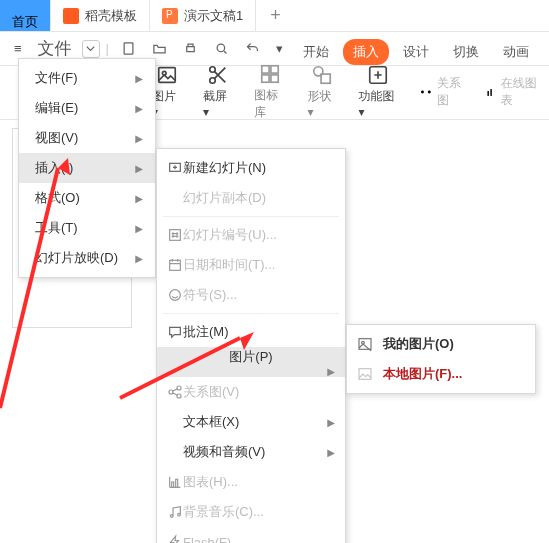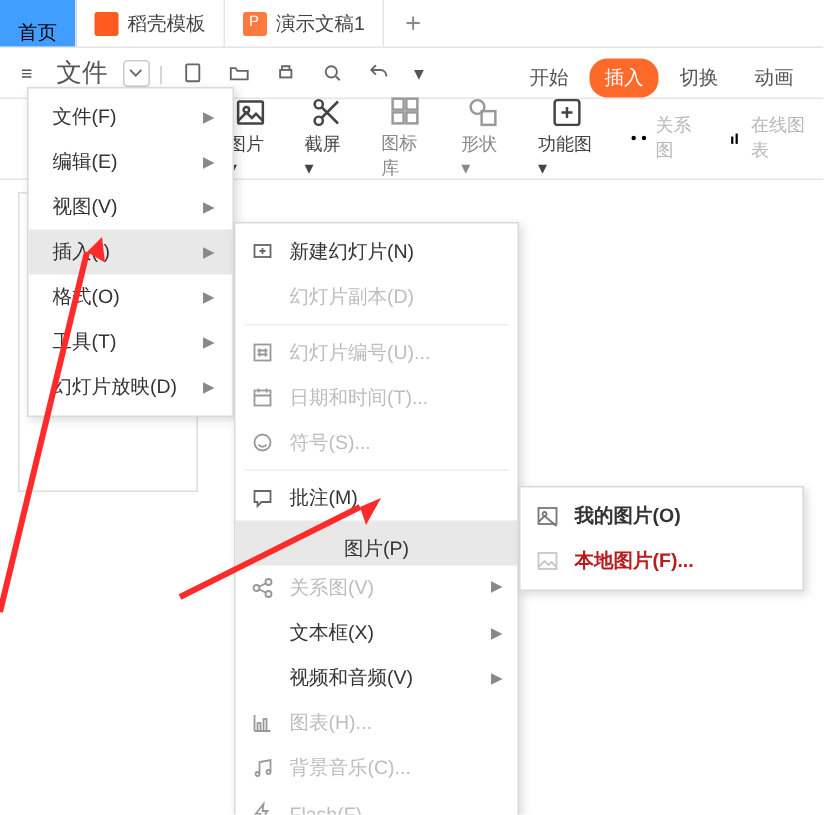--- a/index.html
+++ b/index.html
@@ -44,21 +44,21 @@
   .panel .thumb{ position:absolute; left:14px; top:50px; width:92px; height:56px; border:1px solid #bbb; background:#fff;}
 
   
   .menu1{ position:absolute; top:58px; left:18px; width:138px; background:#fff; border:1px solid #d9d9d9; box-shadow:2px 2px 6px rgba(0,0,0,.15); padding:4px 0; z-index:5;}
   .menu1 .mi{ height:30px; display:flex; align-items:center; justify-content:space-between; padding:0 12px 0 16px; font-size:13px; color:#333;}
   .menu1 .mi .arr{ color:#888; font-size:10px;}
   .menu1 .mi.sel{ background:#e8e8e8;}
 
   
   .menu2{ position:absolute; top:148px; left:156px; width:190px; background:#fff; border:1px solid #d9d9d9; box-shadow:2px 2px 6px rgba(0,0,0,.15); padding:4px 0; z-index:6;}
-  .menu2 .mi{ height:30px; display:flex; align-items:center; gap:10px; padding:0 10px 0 10px; color:#333; position:relative;}
+  .menu2 .mi{ height:30px; display:flex; align-items:center; padding:0 10px 0 10px; color:#333; position:relative;}
   .menu2 .mi.dis{ color:#bdbdbd;}
   .menu2 .mi .arr{ margin-left:auto; color:#888; font-size:10px;}
   .menu2 .mi.sel{ background:#e8e8e8;flex-direction:column;}
   .menu2 .sep{ height:1px; background:#eee; margin:3px 6px;}
   .menu2 svg{ width:16px; height:16px; stroke:#999; fill:none; stroke-width:1.8;}
   .menu2 .mi:not(.dis) svg{ stroke:#666;}
 
   
   .menu3{ position:absolute; top:324px; left:346px; width:190px; background:#fff; border:1px solid #d9d9d9; box-shadow:2px 2px 6px rgba(0,0,0,.15); padding:4px 0; z-index:7;font-weight:bold;}
   .menu3 .mi{ height:30px; display:flex; align-items:center; gap:10px; padding:0 10px; color:#333;}
@@ -126,20 +126,21 @@
         <path d="M9 14l-5-5 5-5"></path>
         <path d="M4 9h10a6 6 0 016 6v1"></path>
       </svg>
     </span>
   <span class="item">▾</span>
 </div>
 
 <div class="rtabs">
   <span class="rtab">开始</span>
   <span class="rtab ins">插入</span>
+  <span class="rtab">设计</span>
   <span class="rtab">切换</span>
   <span class="rtab">动画</span>
 </div>
 
 <div class="ribbon">
   <div style="width:140px"></div>
   <div class="rbtn on">
     <svg viewBox="0 0 24 24">
         <rect x="3" y="4" width="18" height="16" rx="1"></rect>
         <circle cx="9" cy="10" r="2"></circle>

